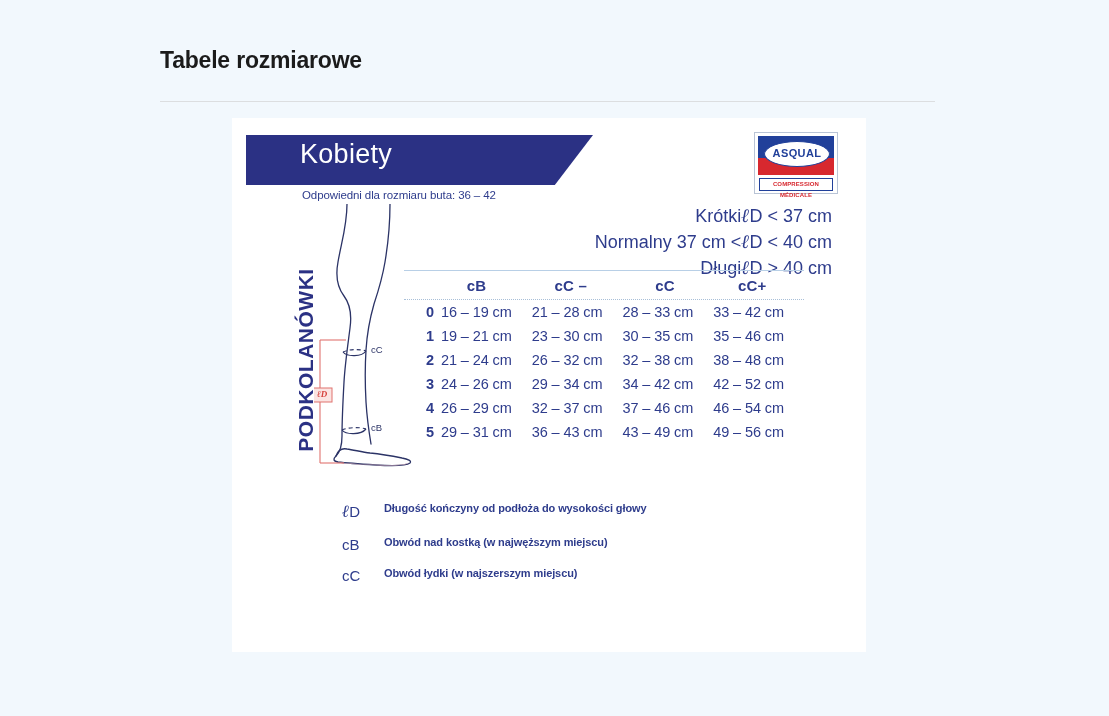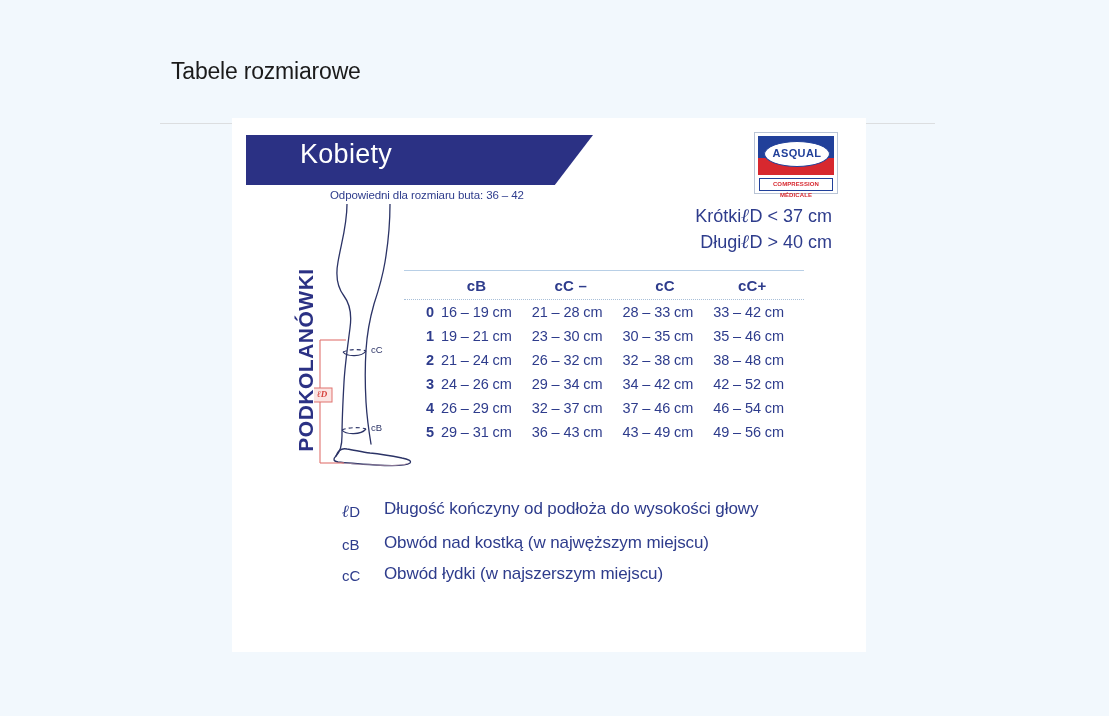--- a/index.html
+++ b/index.html
@@ -17,24 +17,24 @@
 
   
   .page-head {
     position: absolute;
     left: 160px;
     top: 48px;
     width: 775px;
   }
   .page-title {
     font-size: 23px;
-    font-weight: normal;
+    font-weight: bold;
     color: #1b1b1b;
     letter-spacing: -0.2px;
-    margin: 11px;
+    margin: 0;
     padding: 0 0 28px 0;
     line-height: 1.1;
   }
   .page-divider {
     height: 1px;
     background: #dcdee0;
     width: 775px;
   }
 
   
@@ -142,21 +142,20 @@
     z-index: -1;
   }
 
   .shoe-note {
     position: absolute;
     left: 70px;
     top: 71px;
     font-size: 11.5px;
     color: #2e3c8c;
     letter-spacing: -0.1px;
-    margin-left: 28px;
   }
 
   
   .vertical-label {
     position: absolute;
     left: -36px;
     top: 230px;
     width: 220px;
     text-align: center;
     transform: rotate(-90deg);
@@ -257,23 +256,24 @@
     text-align: left;
     padding-top: 2px;
   }
   .legend-sym .glyph {
     font-family: "Liberation Serif", serif;
     font-style: italic;
     font-weight: bold;
     font-size: 17px;
   }
   .legend-text {
-    font-size: 17px;
+    font-size: 11px;
     line-height: 17px;
     letter-spacing: -0.1px;
+    font-weight: bold;
   }
   .legend-text .l2 {
     display: block;
   }
 </style>
 </head>
 <body>
 
 <div class="page-head">
   <h1 class="page-title">Tabele rozmiarowe</h1>
@@ -334,20 +334,23 @@
     <div style="position:absolute;left:57px;top:140px;font-size:9.5px;color:#2b3366;">cC</div>
     <div style="position:absolute;left:57px;top:218px;font-size:9.5px;color:#2b3366;">cB</div>
     <div style="position:absolute;left:0px;top:185px;width:16px;text-align:center;font-size:9px;font-weight:bold;color:#d7443f;font-family:'Liberation Serif',serif;font-style:italic;">ℓD</div>
   </div>
 
   <div class="rules">
     <div>
       <span>Krótki</span><span class="glyph">ℓ</span><span>D &lt; 37 cm</span>
     </div>
     <div>
+      <span>Normalny 37 cm &lt;</span><span class="glyph">ℓ</span><span>D &lt; 40 cm</span>
+    </div>
+    <div>
       <span>Długi</span><span class="glyph">ℓ</span><span>D &gt; 40 cm</span>
     </div>
   </div>
 
   <div class="table-wrap">
     <div class="rule-solid"></div>
     <table class="sizes">
       <thead>
         <tr>
           <th class="idx"></th>

